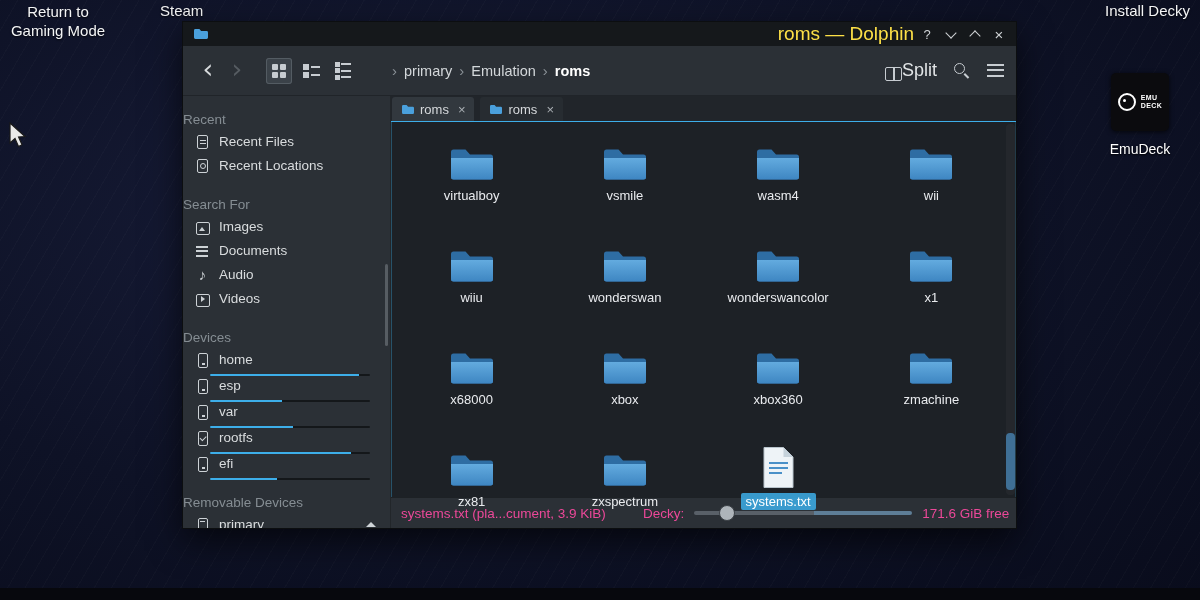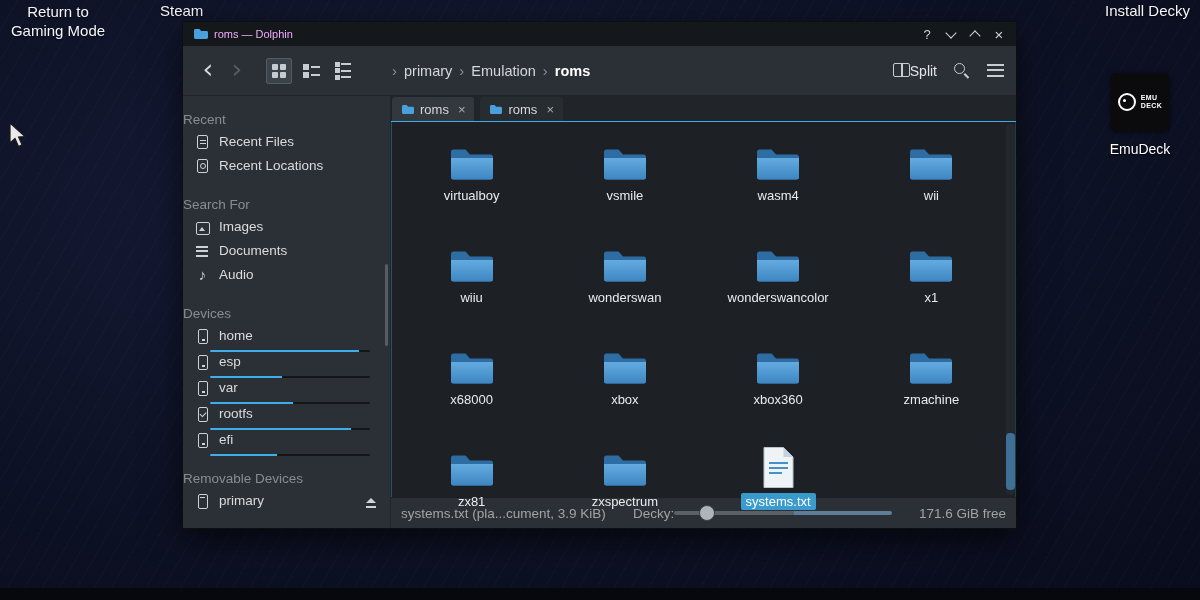--- a/index.html
+++ b/index.html
@@ -25,21 +25,21 @@
   .emudeck-ring::after{content:"";position:absolute;left:3.5px;top:3.5px;width:3px;height:3px;background:#fff;border-radius:50%}
   .emudeck-text{color:#fff;font-size:7px;font-weight:bold;text-align:left;line-height:8px;letter-spacing:.4px}
   .desk-icon .cap{margin-top:10px;font-size:14px;color:#fff;text-shadow:0 1px 2px #000}
   .cursor{position:absolute;left:8px;top:122px;pointer-events:none}
 
   
   .window{position:absolute;left:183px;top:22px;width:833px;height:506px;display:flex;flex-direction:column;
     background:#2b3036;box-shadow:0 0 0 1px #0c0e10,0 12px 32px rgba(0,0,0,.65);font-size:13px}
   .titlebar{height:24px;flex:none;background:#15181b;display:flex;align-items:center;padding:0 6px;gap:2px}
   .win-icon{margin:0 4px;display:flex}
-  .title{flex:1;text-align:left;color:#f0abfc;font-size:11px}
+  .title{flex:1;text-align:right;color:#fde047;font-size:19px}
   .tb-btn{width:22px;height:20px;display:flex;align-items:center;justify-content:center;color:#cfd3d6;cursor:pointer;font-size:13px}
   .chev{width:7px;height:7px;border-right:1.6px solid #cfd3d6;border-bottom:1.6px solid #cfd3d6;display:inline-block}
   .chev.down{transform:rotate(45deg);margin-top:-3px}
   .chev.up{transform:rotate(-135deg);margin-top:3px}
   .tb-btn.close{font-size:15px}
 
   
   .toolbar{height:49px;flex:none;background:#2b3036;display:flex;align-items:center;padding:0 12px;gap:3px;border-bottom:1px solid #202429}
   .nav-btn{font-size:27px;line-height:1;color:#d7dadd;width:26px;text-align:center;cursor:pointer;font-family:"DejaVu Sans",sans-serif;padding-bottom:4px}
   .nav-btn.disabled{color:#565c62}
@@ -52,21 +52,21 @@
   .g-compact i.sq{width:6px;height:6px;background:#c7ccd1}
   .g-compact i.ln{width:9px;height:2px;background:#c7ccd1}
   .g-details{display:grid;grid-template-columns:5px 10px;grid-template-rows:5px 5px 5px;gap:1.5px;align-items:center}
   .g-details i.sq{width:5px;height:5px;background:#c7ccd1}
   .g-details i.ln{width:10px;height:2px;background:#c7ccd1}
   .crumbs{display:flex;align-items:center;margin-left:30px;gap:7px;font-size:14.5px}
   .crumb-sep{color:#8a9197;font-size:15px}
   .crumb{color:#d3d7da;cursor:pointer}
   .crumb.current{color:#ffffff;font-weight:bold}
   .tb-right{margin-left:auto;display:flex;align-items:center;gap:16px}
-  .split-btn{display:flex;align-items:flex-start;color:#e2e5e7;font-size:14px;cursor:pointer}
+  .split-btn{display:flex;align-items:flex-end;color:#e2e5e7;font-size:18px;cursor:pointer}
   .split-icon{width:15px;height:12px;border:1.5px solid #c7ccd1;border-radius:2px;position:relative;display:inline-block}
   .split-icon::after{content:"";position:absolute;left:50%;top:0;bottom:0;width:1.5px;background:#c7ccd1}
   .search-icon{width:18px;height:18px;position:relative;cursor:pointer;display:inline-block}
   .search-icon::before{content:"";position:absolute;left:1px;top:1px;width:9px;height:9px;border:1.7px solid #c7ccd1;border-radius:50%}
   .search-icon::after{content:"";position:absolute;left:11.5px;top:11.5px;width:6px;height:1.9px;background:#c7ccd1;transform:rotate(45deg);transform-origin:0 0}
   .menu-icon{width:17px;height:13px;cursor:pointer;
     background:linear-gradient(#c7ccd1 0 2px,transparent 2px 5.5px,#c7ccd1 5.5px 7.5px,transparent 7.5px 11px,#c7ccd1 11px 13px)}
 
   
   .main-row{flex:1;display:flex;min-height:0}
@@ -108,22 +108,22 @@
   .view{flex:1;position:relative;background:#1d2126;min-height:0;box-shadow:inset 1px 0 0 rgba(61,174,233,.35),inset -1px 0 0 rgba(61,174,233,.18)}
   .grid{display:grid;grid-template-columns:repeat(4,1fr);padding:5px 8px 0 4px}
   .cell{height:93px;display:flex;flex-direction:column;align-items:center;padding-top:9px;cursor:pointer}
   .ficon{height:47px;display:flex;align-items:flex-end}
   .flabel{margin-top:4px;font-size:13px;color:#e9ebee;padding:1px 5px;border-radius:2px;white-space:nowrap;max-width:142px;overflow:hidden}
   .cell.selected .flabel{background:rgba(61,174,233,.85);color:#ffffff}
   .vscroll{position:absolute;right:1px;top:2px;bottom:2px;width:9px;background:rgba(255,255,255,.03);border-radius:4px}
   .vthumb{position:absolute;right:0;width:9px;bottom:5px;height:57px;background:#3f6f95;border-radius:4px;cursor:grab}
 
   
-  .statusbar{height:30px;flex:none;background:#2b3036;display:flex;align-items:center;padding:0 10px;
-    border-top:1px solid #1d2125;font-size:13.5px;color:#a3a3a3}
+  .statusbar{height:30px;flex:none;background:#2b3036;display:flex;align-items:center;padding:0 10px;gap:10px;
+    border-top:1px solid #1d2125;font-size:13.5px;color:#ec4899}
   .info{width:226px;flex:none;overflow:hidden;white-space:nowrap}
   .zoom-label{margin-left:6px;flex:none}
   .slider{width:218px;height:4px;border-radius:2px;flex:none;position:relative;cursor:pointer;
     background:linear-gradient(to right,#596068 0 55%,#5e7e97 55% 100%)}
   .knob{position:absolute;left:15%;top:50%;transform:translate(-50%,-50%);width:14px;height:14px;border-radius:50%;
     background:#aeb4ba;border:1px solid #3a3f45;cursor:grab}
   .free{margin-left:auto;white-space:nowrap}
 </style>
 </head>
 <body>
@@ -247,20 +247,24 @@
           <span class="sb-label">Images</span>
         </div>
         <div class="sb-item">
           <span class="si si-documents"></span>
           <span class="sb-label">Documents</span>
         </div>
         <div class="sb-item">
           <span class="si si-audio">♪</span>
           <span class="sb-label">Audio</span>
         </div>
+        <div class="sb-item">
+          <span class="si si-videos"></span>
+          <span class="sb-label">Videos</span>
+        </div>
         <div class="sb-header">Devices</div>
         <div class="dev">
           <div class="sb-item">
             <span class="si si-drive"></span>
             <span class="sb-label">home</span>
           </div>
           <div class="usage">
             <div class="usage-fill" style="width: 93%;"></div>
           </div>
         </div>

